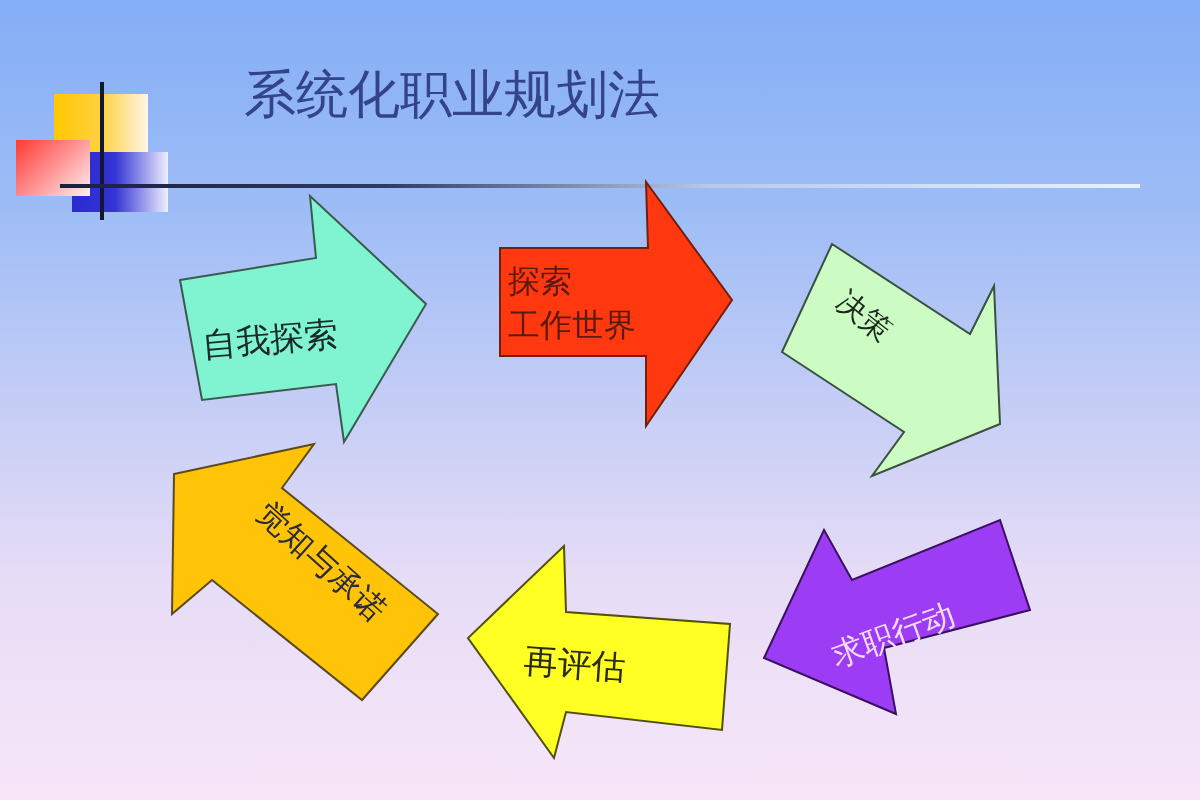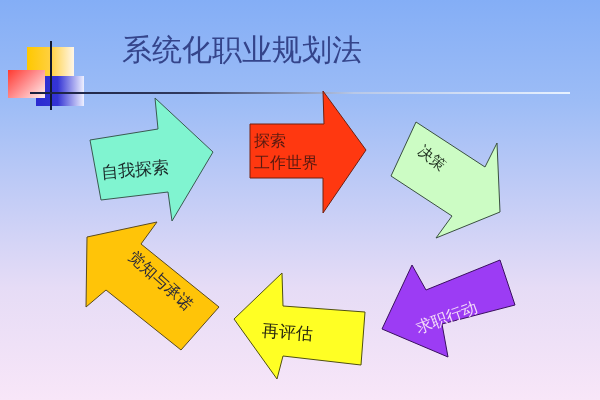--- a/index.html
+++ b/index.html
@@ -12,21 +12,21 @@
   .sq { position: absolute; }
   .sq-yellow { left: 27px; top: 47px; width: 47px; height: 30px;
     background: linear-gradient(to right, #ffc800 0%, #ffd040 50%, #fff6e8 100%); }
   .sq-blue { left: 36px; top: 76px; width: 48px; height: 30px;
     background: linear-gradient(to right, #2a2ad0 0%, #3434d4 45%, #eef0ff 100%); }
   .sq-red { left: 8px; top: 70px; width: 37px; height: 28px;
     background: linear-gradient(135deg, #ff3a30 0%, #ff8080 40%, #fff0f0 100%); }
   .vline { position: absolute; left: 50px; top: 41px; width: 2px; height: 69px; background: #101830; }
   .hline { position: absolute; left: 30px; top: 92px; width: 540px; height: 2px;
     background: linear-gradient(to right, #1a2040 0%, #303a60 30%, #b8c8e8 60%, #e8f2ff 100%); }
-  .title { position: absolute; left: 122px; top: 30px; font-size: 30px; color: #34448a;
+  .title { position: absolute; left: 122px; top: 30px; font-size: 26px; color: #34448a;
     font-family: "DejaVu Serif", serif; letter-spacing: 0px; white-space: nowrap; }
   svg.arrows { position: absolute; left: 0; top: 0; }
   .lbl { font-family: "DejaVu Serif", serif; }
 </style>
 </head>
 <body>
 
 <div class="logo">
   <div class="sq sq-yellow"></div>
   <div class="sq sq-blue"></div>

